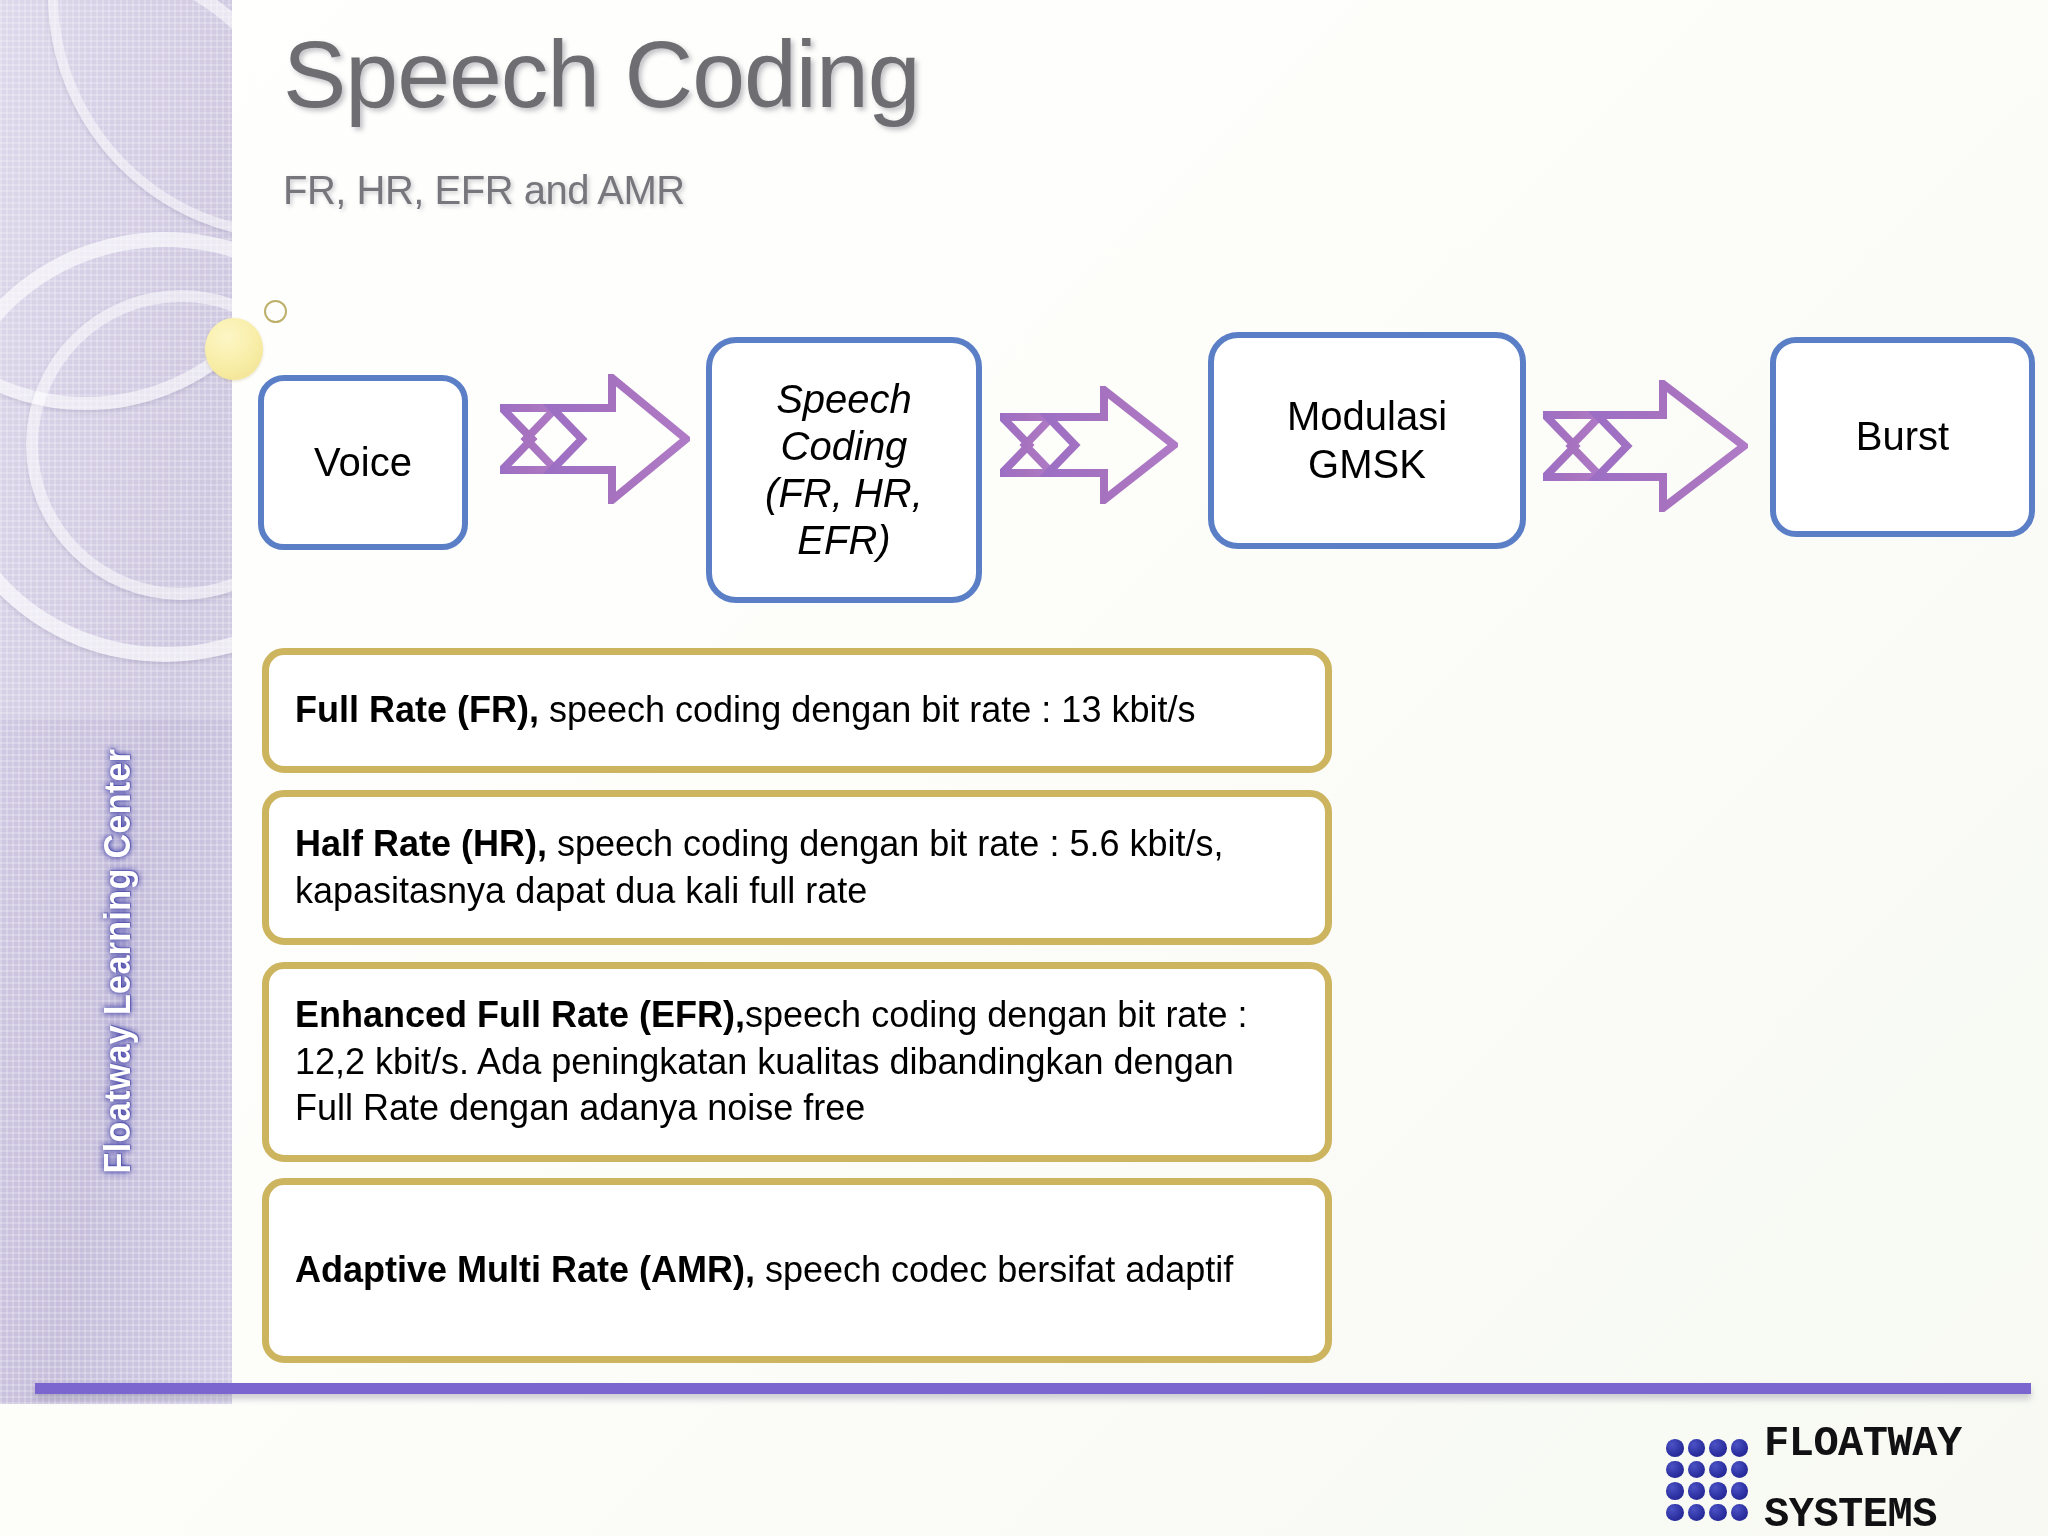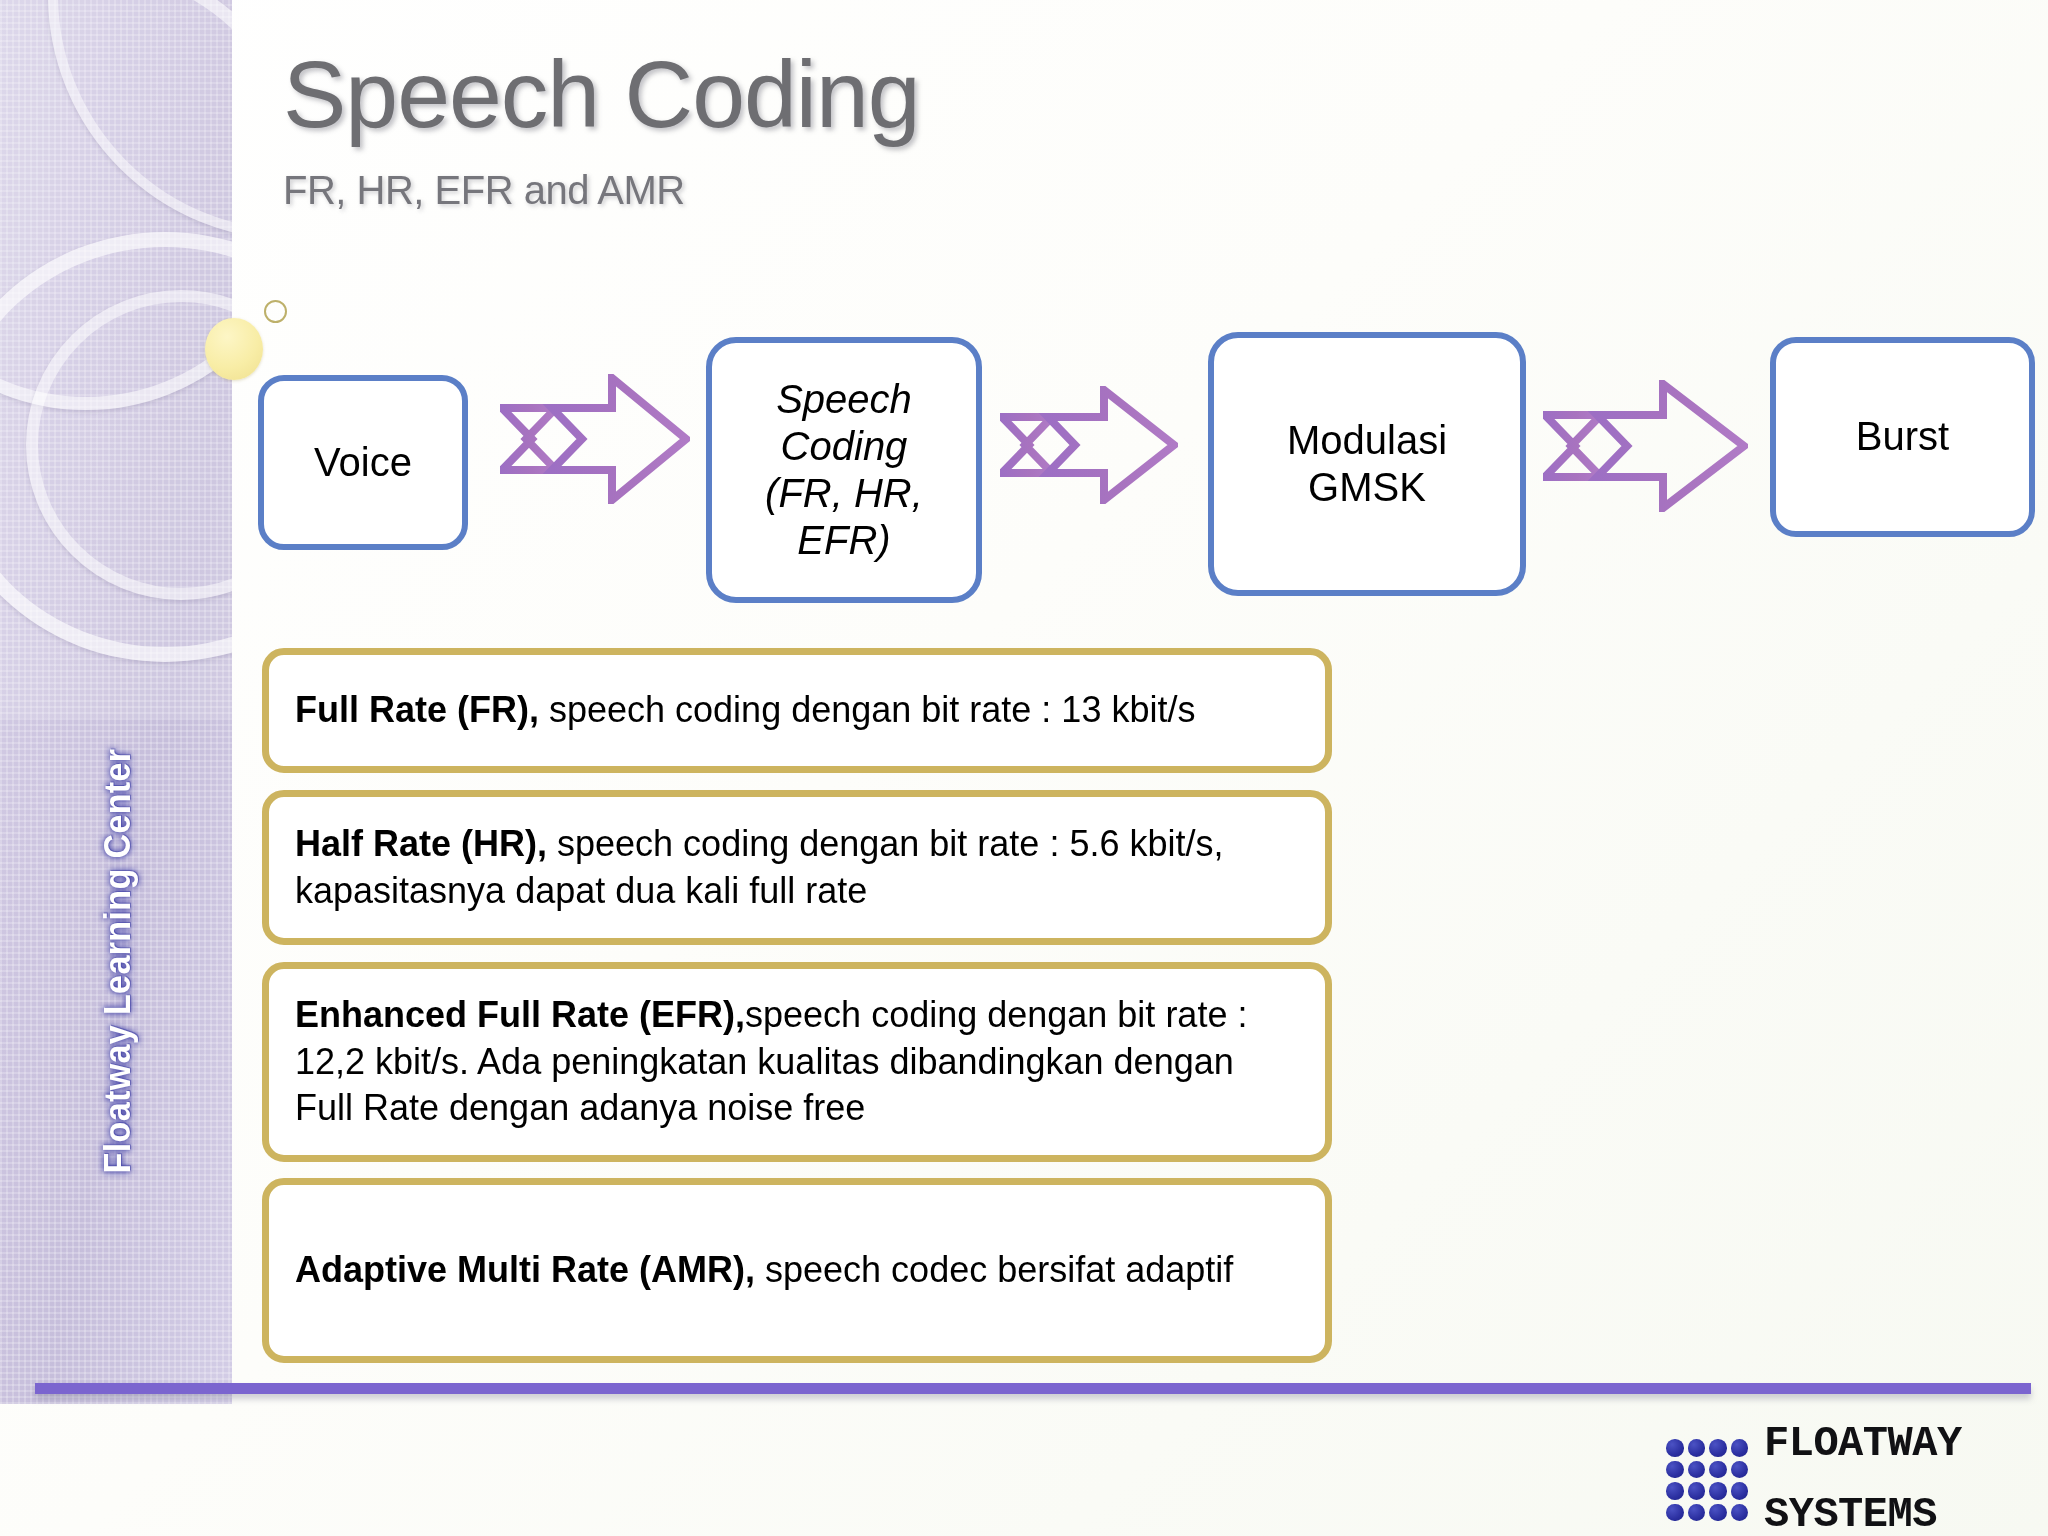--- a/index.html
+++ b/index.html
@@ -66,21 +66,21 @@
     color:#ffffff;white-space:nowrap;
     text-shadow:
       0 0 5px rgba(60,60,160,.95),
       0 0 9px rgba(70,70,180,.75),
       1px 1px 0 rgba(80,80,170,.55);
     transform:rotate(-90deg) scaleX(.92);
   }
 
   
   #page-title{
-    position:absolute;left:283px;top:40px;
+    position:absolute;left:283px;top:20px;
     font-size:95px;font-weight:normal;color:#6e6e72;
     letter-spacing:-1px;white-space:nowrap;
     text-shadow:3px 3px 5px rgba(120,120,130,.45);
   }
   #page-subtitle{
     position:absolute;left:283px;top:168px;
     font-size:40px;font-weight:normal;color:#76767c;
     letter-spacing:-.5px;white-space:nowrap;
     text-shadow:2px 2px 4px rgba(130,130,140,.40);
   }
@@ -94,21 +94,21 @@
     border-radius:26px;
     background:#ffffff;
     display:flex;align-items:center;justify-content:center;
     text-align:center;
     color:#000000;
     font-size:40px;line-height:1.18;
     font-family:"Liberation Sans",sans-serif;
   }
   #box-voice  { left:258px;  top:375px; width:210px; height:175px;}
   #box-speech { left:706px;  top:337px; width:276px; height:266px; border-radius:30px;}
-  #box-mod    { left:1208px; top:332px; width:318px; height:264px; border-radius:30px;}
+  #box-mod    { left:1208px; top:332px; width:318px; height:217px; border-radius:30px;}
   #box-burst  { left:1770px; top:337px; width:265px; height:200px; border-radius:26px;}
   #box-speech .txt{padding:0 6px;font-style:italic;}
 
   .flow-arrow{position:absolute;}
   #arrow-1{left:500px;  top:374px; width:190px;height:130px;}
   #arrow-2{left:1000px; top:386px; width:178px;height:118px;}
   #arrow-3{left:1543px; top:380px; width:205px;height:132px;}
 
   
   .callout{

